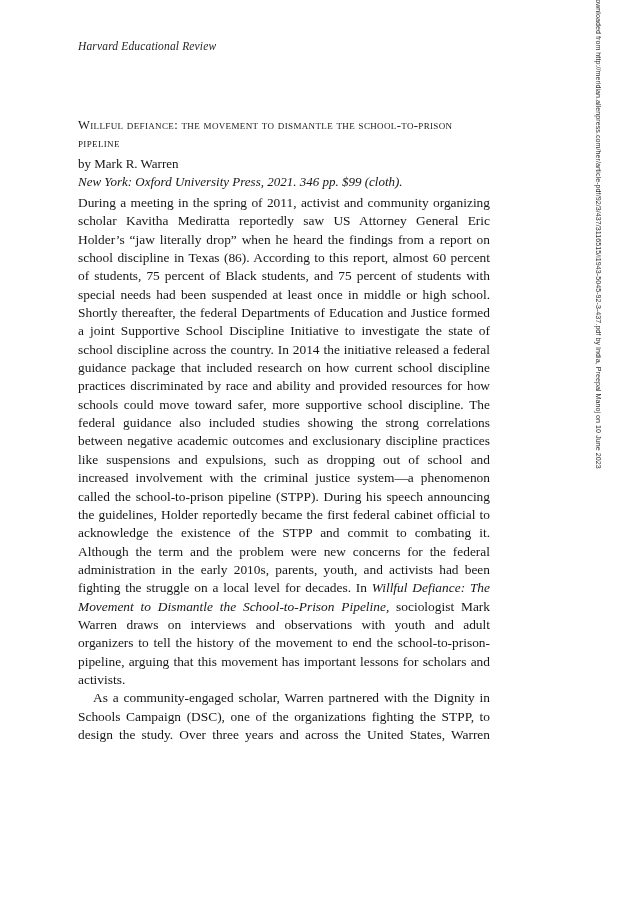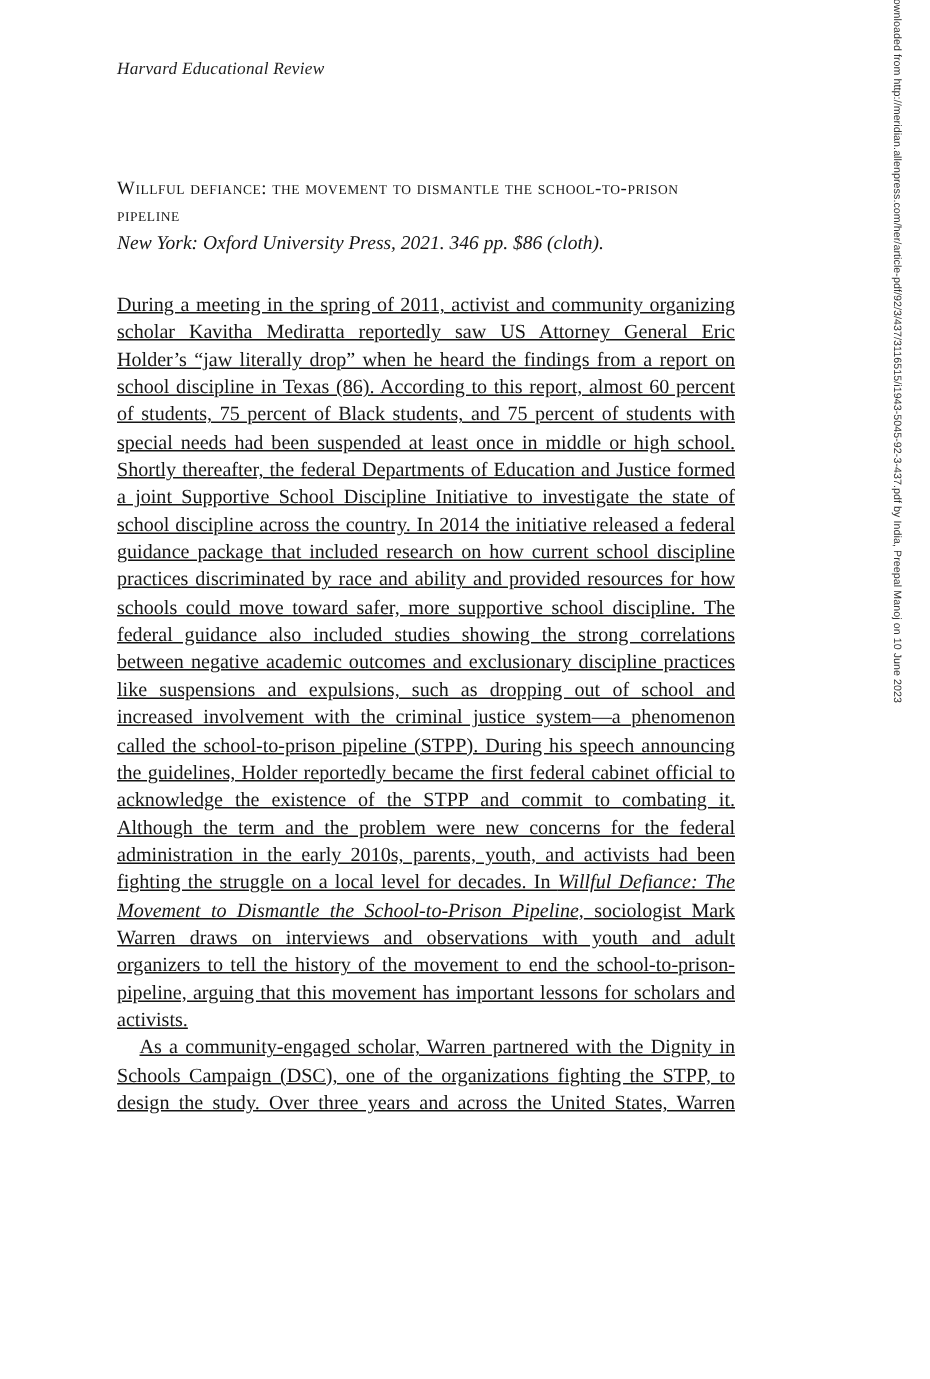--- a/index.html
+++ b/index.html
@@ -69,21 +69,20 @@
     width: 412px;
   }
   .para {
     margin: 0;
     font-size: 13.4px;
     line-height: 18.35px;
     text-align: justify;
     text-justify: inter-word;
     color: #161616;
     hyphens: none;
-    text-decoration: underline;
   }
   .para.indent { text-indent: 15px; }
   .para i, .para em { font-style: italic; }
 
   
   .folio {
     position: absolute;
     left: 78px;
     top: 852px;
     font-size: 11px;
@@ -116,21 +115,22 @@
 </style>
 </head>
 <body>
 
 <div class="page">
 
   <div class="running-head">Harvard Educational Review</div>
 
   <div class="title-block">
     <div class="book-title">Willful Defiance: The Movement to Dismantle the School-to-Prison Pipeline</div>
-    <div class="imprint">New York: Oxford University Press, 2021. 346 pp. $86 (cloth).</div>
+    <div class="byline">by Mark R. Warren</div>
+    <div class="imprint">New York: Oxford University Press, 2021. 346 pp. $99 (cloth).</div>
   </div>
 
   <div class="body-col">
     <p class="para">During a meeting in the spring of 2011, activist and community organizing scholar Kavitha Mediratta reportedly saw US Attorney General Eric Holder’s “jaw literally drop” when he heard the findings from a report on school discipline in Texas (86). According to this report, almost 60 percent of students, 75 percent of Black students, and 75 percent of students with special needs had been suspended at least once in middle or high school. Shortly thereafter, the federal Departments of Education and Justice formed a joint Supportive School Discipline Initiative to investigate the state of school discipline across the country. In 2014 the initiative released a federal guidance package that included research on how current school discipline practices discriminated by race and ability and provided resources for how schools could move toward safer, more supportive school discipline. The federal guidance also included studies showing the strong correlations between negative academic outcomes and exclusionary discipline practices like suspensions and expulsions, such as dropping out of school and increased involvement with the criminal justice system—a phenomenon called the school-to-prison pipeline (STPP). During his speech announcing the guidelines, Holder reportedly became the first federal cabinet official to acknowledge the existence of the STPP and commit to combating it. Although the term and the problem were new concerns for the federal administration in the early 2010s, parents, youth, and activists had been fighting the struggle on a local level for decades. In <i>Willful Defiance: The Movement to Dismantle the School-to-Prison Pipeline,</i> sociologist Mark Warren draws on interviews and observations with youth and adult organizers to tell the history of the movement to end the school-to-prison-pipeline, arguing that this movement has important lessons for scholars and activists.</p>
     <p class="para indent">As a community-engaged scholar, Warren partnered with the Dignity in Schools Campaign (DSC), one of the organizations fighting the STPP, to design the study. Over three years and across the United States, Warren conducted interviews with parents, students, activists, advocates, and legislators; observed conferences, marches, school board meetings, and organizing meetings; and analyzed a variety of documents, including school reports and news accounts. In addition to <i>Willful Defiance,</i> Warren produced resource toolkits for community groups and published a non-academic book in 2018 called <i>Lift us up! Don’t push us out!,</i> in which youth and parent organizers wrote about their own experiences in the movement. Despite being the more academic of the two books, <i>Willful Defiance</i> is written accessibly, with minimal academic jargon and a strong focus on participant voice and storytelling.</p>
 
   </div>
 
   <div class="folio">444</div>
 

